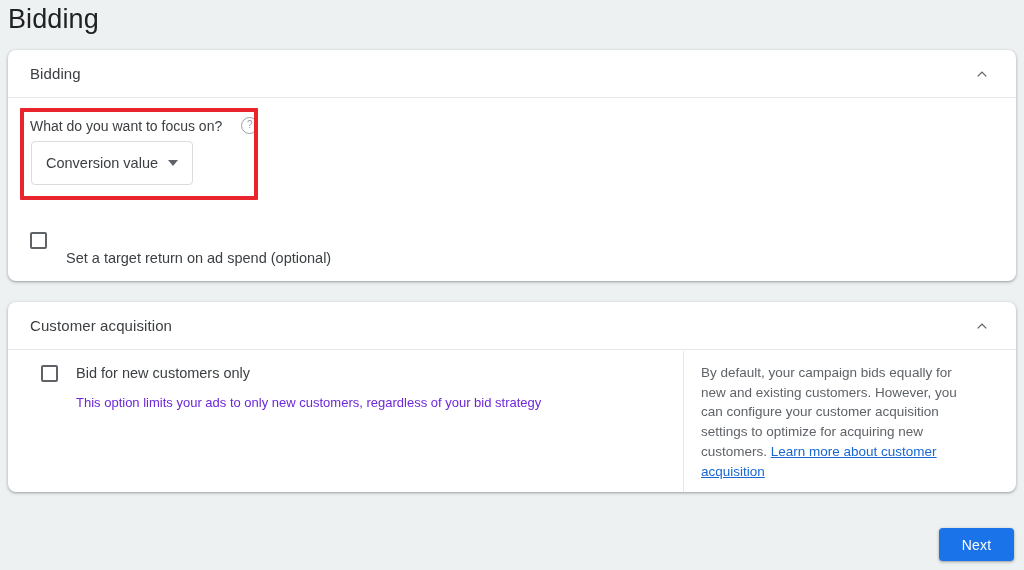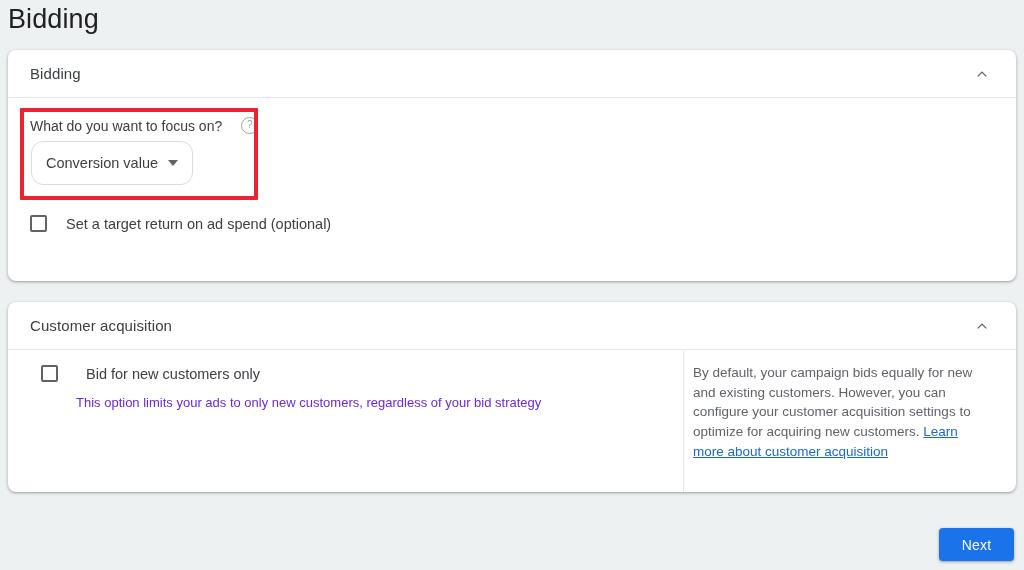--- a/index.html
+++ b/index.html
@@ -57,21 +57,21 @@
   .help-icon{
     width:15px;height:15px;border-radius:50%;
     border:1.3px solid #9aa0a6;color:#9aa0a6;
     font-size:10px;line-height:13px;text-align:center;
     display:inline-block;cursor:pointer;
     font-family:"Liberation Sans", sans-serif;
   }
   .select-box{
     position:absolute;left:31px;top:141px;
     min-width:152px;height:44px;
-    border:1px solid #dadce0;border-radius:12px;
+    border:1px solid #dadce0;border-radius:4px;
     background:#fff;
     display:flex;align-items:center;gap:10px;
     padding:0 14px;box-sizing:border-box;
     cursor:pointer;
   }
   .select-value{font-size:14.5px;color:#3c4043;}
   .select-arrow{
     width:0;height:0;
     border-left:5px solid transparent;
     border-right:5px solid transparent;
@@ -82,41 +82,41 @@
   .cb{
     width:17px;height:17px;
     border:2px solid #5f6368;border-radius:2px;
     background:#fff;box-sizing:border-box;
     cursor:pointer;flex:none;
   }
   .row-trosas{
     position:absolute;left:30px;top:215px;
     display:flex;align-items:center;gap:19px;
   }
-  .row-trosas .cb-label{font-size:14.5px;color:#3c4043;}
+  .row-trosas .cb-label{font-size:14.5px;color:#3c4043;margin-top:35px;}
 
   
   .acq-body{
     position:absolute;left:0;top:49px;right:0;bottom:0;
     display:flex;
   }
   .acq-left{
     width:675px;box-sizing:border-box;
     padding:14px 24px 0 33px;
   }
-  .acq-cb-row{display:flex;align-items:center;gap:28px;}
+  .acq-cb-row{display:flex;align-items:flex-start;gap:18px;}
   .acq-cb-label{font-size:14.5px;color:#3c4043;}
   .acq-sub{
     margin:12px 0 0 35px;
     font-size:13px;color:#6d28d9;line-height:18px;
   }
   .acq-right{
     flex:1;
     border-left:1px solid #e4e6e8;
-    padding:12px 40px 0 9px;
+    padding:12px 40px 0 17px;
     box-sizing:border-box;
   }
   .acq-info{
     font-size:13.5px;line-height:19.7px;color:#5f6368;margin:0;
   }
   .acq-link{
     color:#1967d2;text-decoration:underline;cursor:pointer;
   }
 
   

